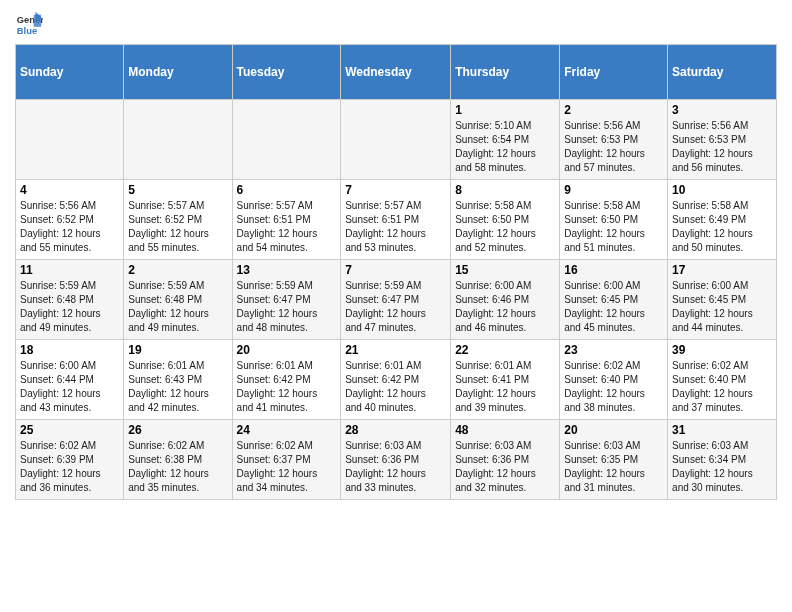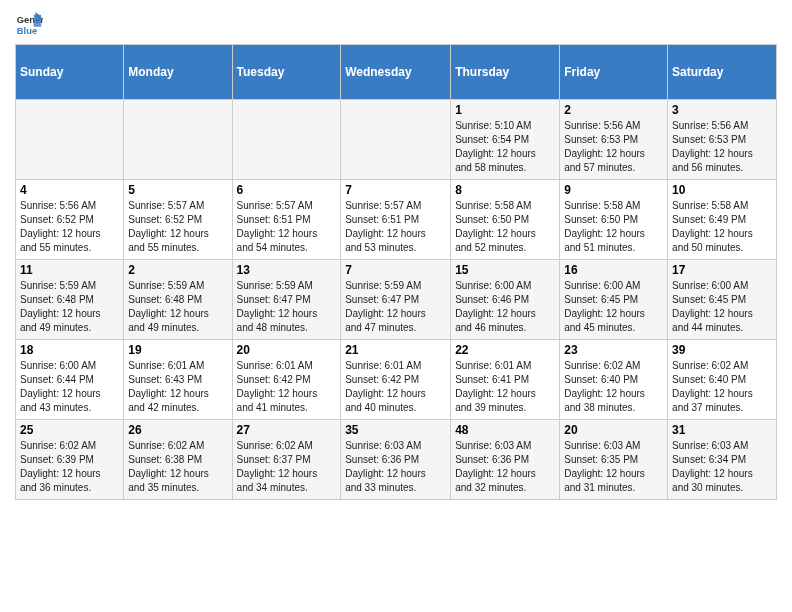--- a/index.html
+++ b/index.html
@@ -301,28 +301,28 @@
 and 36 minutes.</div>
         </td>
         <td>
           <span class="day-number">26</span>
           <div class="cell-info" style="white-space: pre-line;">Sunrise: 6:02 AM
 Sunset: 6:38 PM
 Daylight: 12 hours
 and 35 minutes.</div>
         </td>
         <td>
-          <span class="day-number">27</span>
+          <span class="day-number">24</span>
           <div class="cell-info" style="white-space: pre-line;">Sunrise: 6:02 AM
 Sunset: 6:37 PM
 Daylight: 12 hours
 and 34 minutes.</div>
         </td>
         <td>
-          <span class="day-number">35</span>
+          <span class="day-number">28</span>
           <div class="cell-info" style="white-space: pre-line;">Sunrise: 6:03 AM
 Sunset: 6:36 PM
 Daylight: 12 hours
 and 33 minutes.</div>
         </td>
         <td>
           <span class="day-number">48</span>
           <div class="cell-info" style="white-space: pre-line;">Sunrise: 6:03 AM
 Sunset: 6:36 PM
 Daylight: 12 hours

